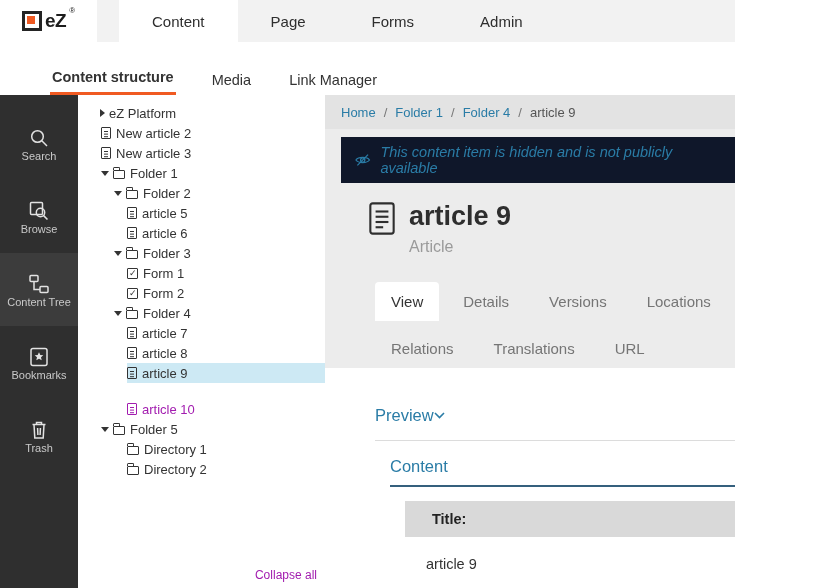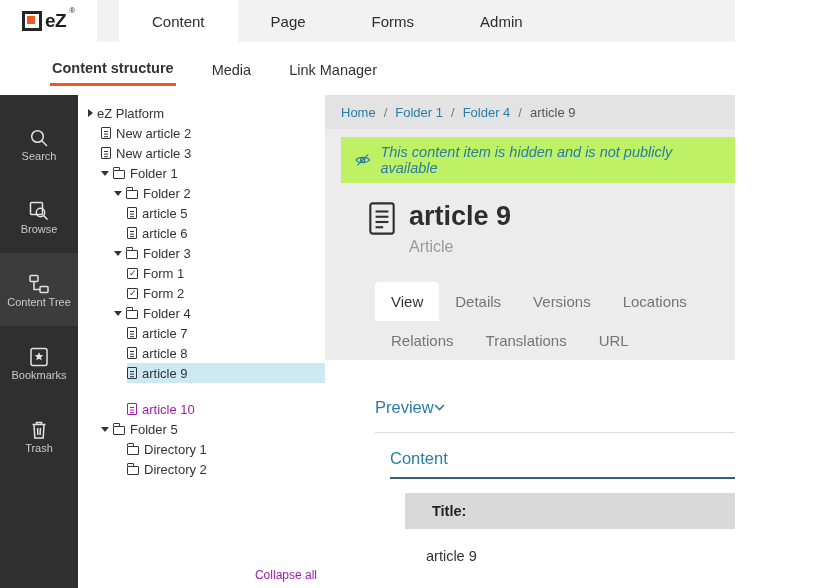--- a/index.html
+++ b/index.html
@@ -16,38 +16,38 @@
   .logo-box { width:97px; flex:none; background:#fff; display:flex; align-items:center; justify-content:center; gap:3px; }
   .ez-square { width:20px; height:20px; border:3px solid #242424; position:relative; display:inline-block; }
   .ez-square::after { content:''; position:absolute; left:2px; top:2px; width:8px; height:8px; background:#f05a22; }
   .logo-text { font-weight:700; font-size:19px; color:#1d1d1d; letter-spacing:-0.5px; }
   .logo-reg { font-size:8px; color:#1d1d1d; align-self:flex-start; margin-top:6px; }
   .top-tabs { display:flex; margin-left:22px; }
   .top-tab { padding:0 33px; display:flex; align-items:center; font-size:15px; color:#2e2e2e; cursor:default; }
   .top-tab.active { background:#fff; }
 
   
-  .subnav { height:53px; flex:none; background:#fff; display:flex; align-items:center; padding-left:50px; }
+  .subnav { height:53px; flex:none; background:#fff; display:flex; align-items:flex-end; padding-left:50px; }
   .subnav-item { margin-right:34px; font-size:14.5px; color:#333; padding:9px 2px 7px; }
   .subnav-item.active { font-weight:700; border-bottom:3px solid #f05a22; }
 
   
   .main-row { flex:1; display:flex; min-height:0; }
 
   
   .dark-sidebar { width:78px; flex:none; background:#2f2f2f; padding-top:12px; }
   .side-item { height:73px; display:flex; flex-direction:column; align-items:center; justify-content:center; color:#c9c9c9; }
   .side-item.active { background:#3c3c3c; }
   .side-item svg { stroke:#e2e2e2; fill:none; stroke-width:1.5; }
   .side-label { font-size:11px; }
 
   
   .tree-panel { width:247px; flex:none; background:#fff; position:relative; padding-top:8px; }
   .tree-row { height:20px; display:flex; align-items:center; font-size:13px; color:#333; }
-  .lvl0 { padding-left:10px; } .lvl1 { padding-left:23px; }
+  .lvl0 { padding-left:22px; } .lvl1 { padding-left:23px; }
   .lvl2 { padding-left:36px; } .lvl3 { padding-left:49px; }
   .tw { width:0; height:0; margin-right:4px; flex:none; }
   .tw.down { border-left:4px solid transparent; border-right:4px solid transparent; border-top:5px solid #333; }
   .tw.right { border-top:4px solid transparent; border-bottom:4px solid transparent; border-left:5px solid #333; }
   .tw.blank { width:9px; margin-right:4px; }
   .ic { flex:none; margin-right:5px; position:relative; display:inline-block; }
   .ic-article { width:10px; height:12px; border:1.3px solid currentColor; border-radius:1px; }
   .ic-article::after { content:''; position:absolute; left:1.5px; top:2.5px; width:4.5px; height:1.2px;
     background:currentColor; box-shadow:0 2.6px 0 currentColor, 0 5.2px 0 currentColor; }
   .ic-folder { width:12px; height:9px; border:1.3px solid currentColor; border-radius:1px; margin-top:3px; }
@@ -60,27 +60,27 @@
   .hidden-item { color:#a21caf;margin-top:16px; }
   .collapse-all { position:absolute; right:8px; bottom:6px; font-size:12px; color:#a21caf; }
 
   
   .main-content { flex:1; background:#ececec; display:flex; flex-direction:column; min-width:0; }
   .breadcrumb-bar { height:34px; flex:none; background:#e3e3e3; display:flex; align-items:center;
     padding-left:16px; font-size:13px; color:#555; }
   .crumb-link { color:#2a7ca6; }
   .crumb-sep { margin:0 8px; color:#777; }
   .crumb-current { color:#555; }
-  .hidden-banner { margin:8px 0 0 16px; background:#bef264; display:flex; align-items:center; gap:9px;
+  .hidden-banner { margin:8px 0 0 16px; background:#0f172a; display:flex; align-items:center; gap:9px;
     padding:7px 13px; color:#2a7ca6; font-style:italic; font-size:14.5px; }
   .title-block { margin:18px 0 0 43px; display:flex; gap:13px; }
   .doc-icon svg { stroke:#2e2e2e; fill:none; stroke-width:1.8; }
   .page-title { font-size:27px; font-weight:700; color:#2e2e2e; margin:0; line-height:1.15; }
   .content-type { color:#9a9a9a; font-size:16px; margin-top:6px; }
-  .tab-row { margin:26px 0 0 50px; display:flex; flex-wrap:wrap; }
+  .tab-row { margin:26px 0 0 50px; display:flex; flex-wrap:wrap;gap:8px; }
   .tab { padding:11px 16px; font-size:15px; color:#757575; }
   .tab.active { background:#fff; color:#333; border-radius:4px 4px 0 0; }
   .content-panel { flex:1; background:#fff; padding:38px 0 0 50px; min-height:0; }
   .preview-toggle { display:flex; align-items:center; color:#2a7ca6; font-size:16.5px; }
   .divider { margin-top:15px; border-top:1px solid #dcdcdc; }
   .section-heading { margin:16px 0 0 15px; padding-bottom:9px; color:#2a7ca6; font-size:16.5px;
     border-bottom:2px solid #35607d; }
   .field-table { margin:14px 0 0 30px; }
   .field-header { background:#d9d9d9; padding:10px 27px; font-weight:700; font-size:14.5px; color:#222; }
   .field-value { padding:19px 21px; font-size:14.5px; color:#333; background:#fff; }

